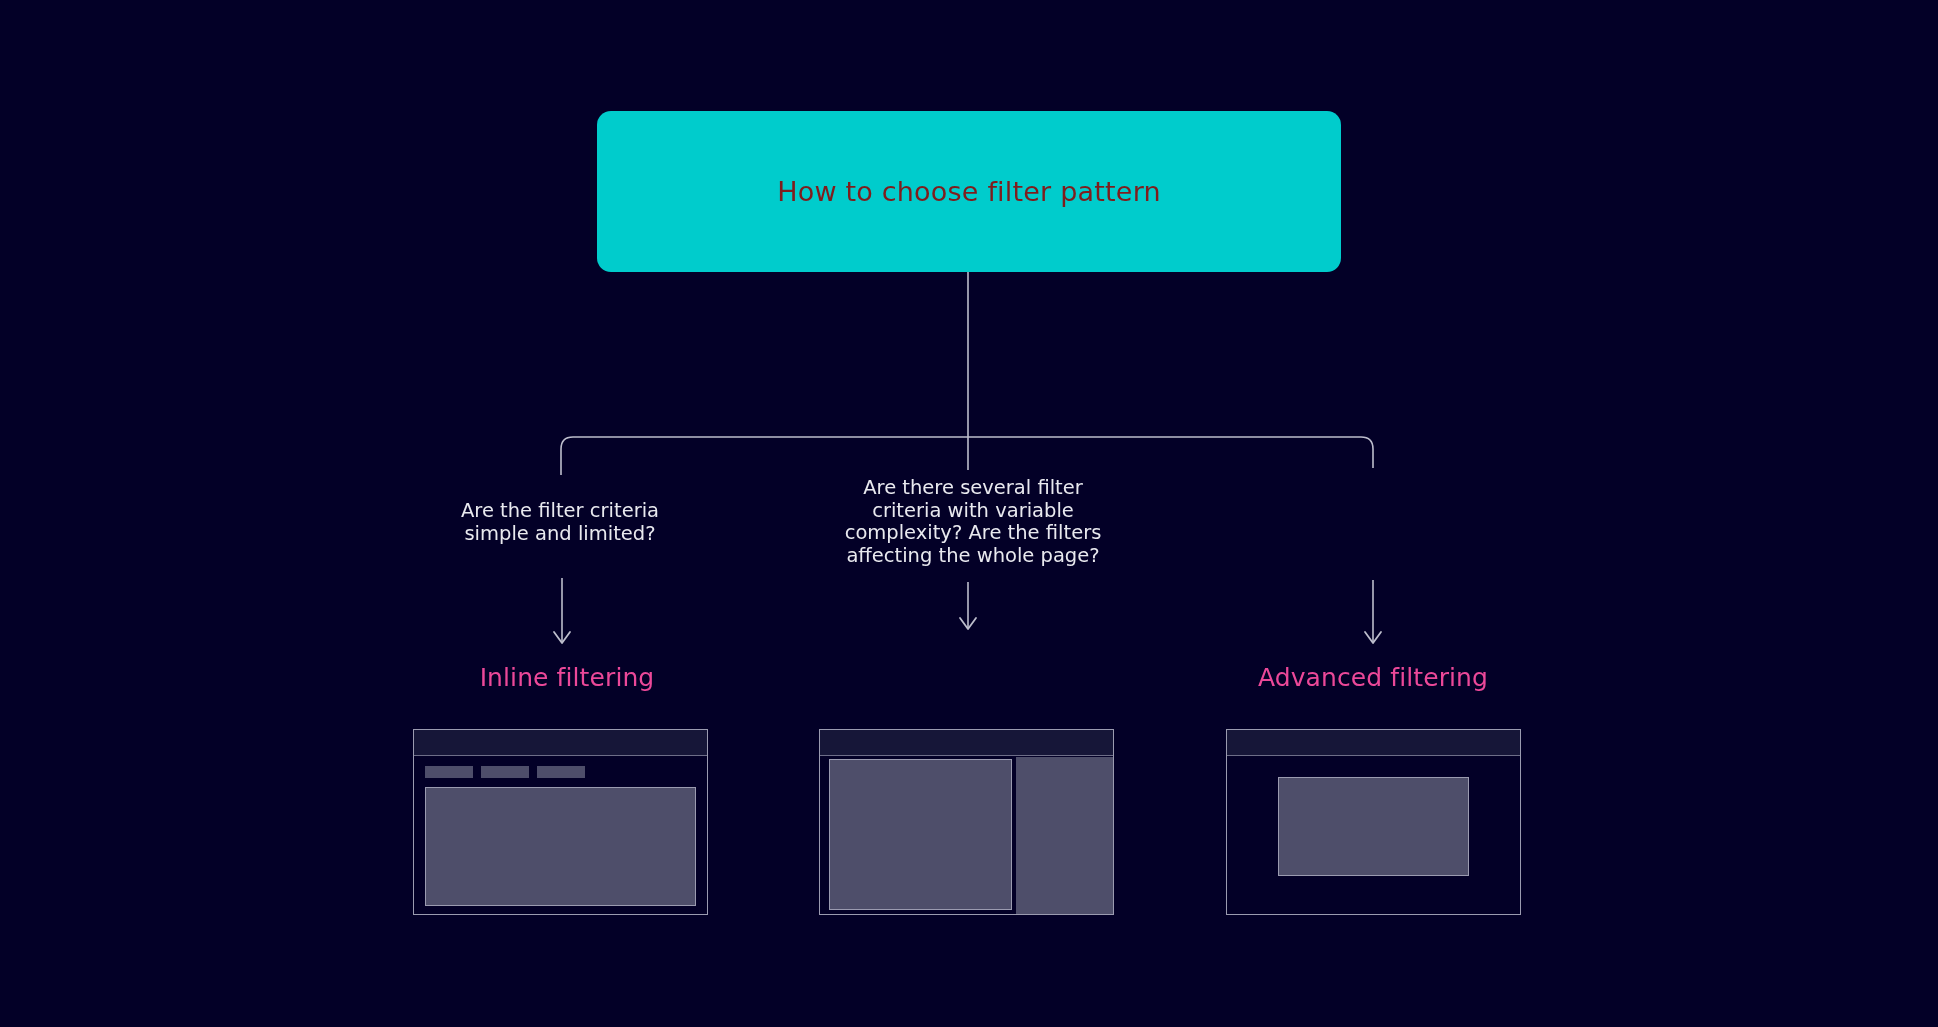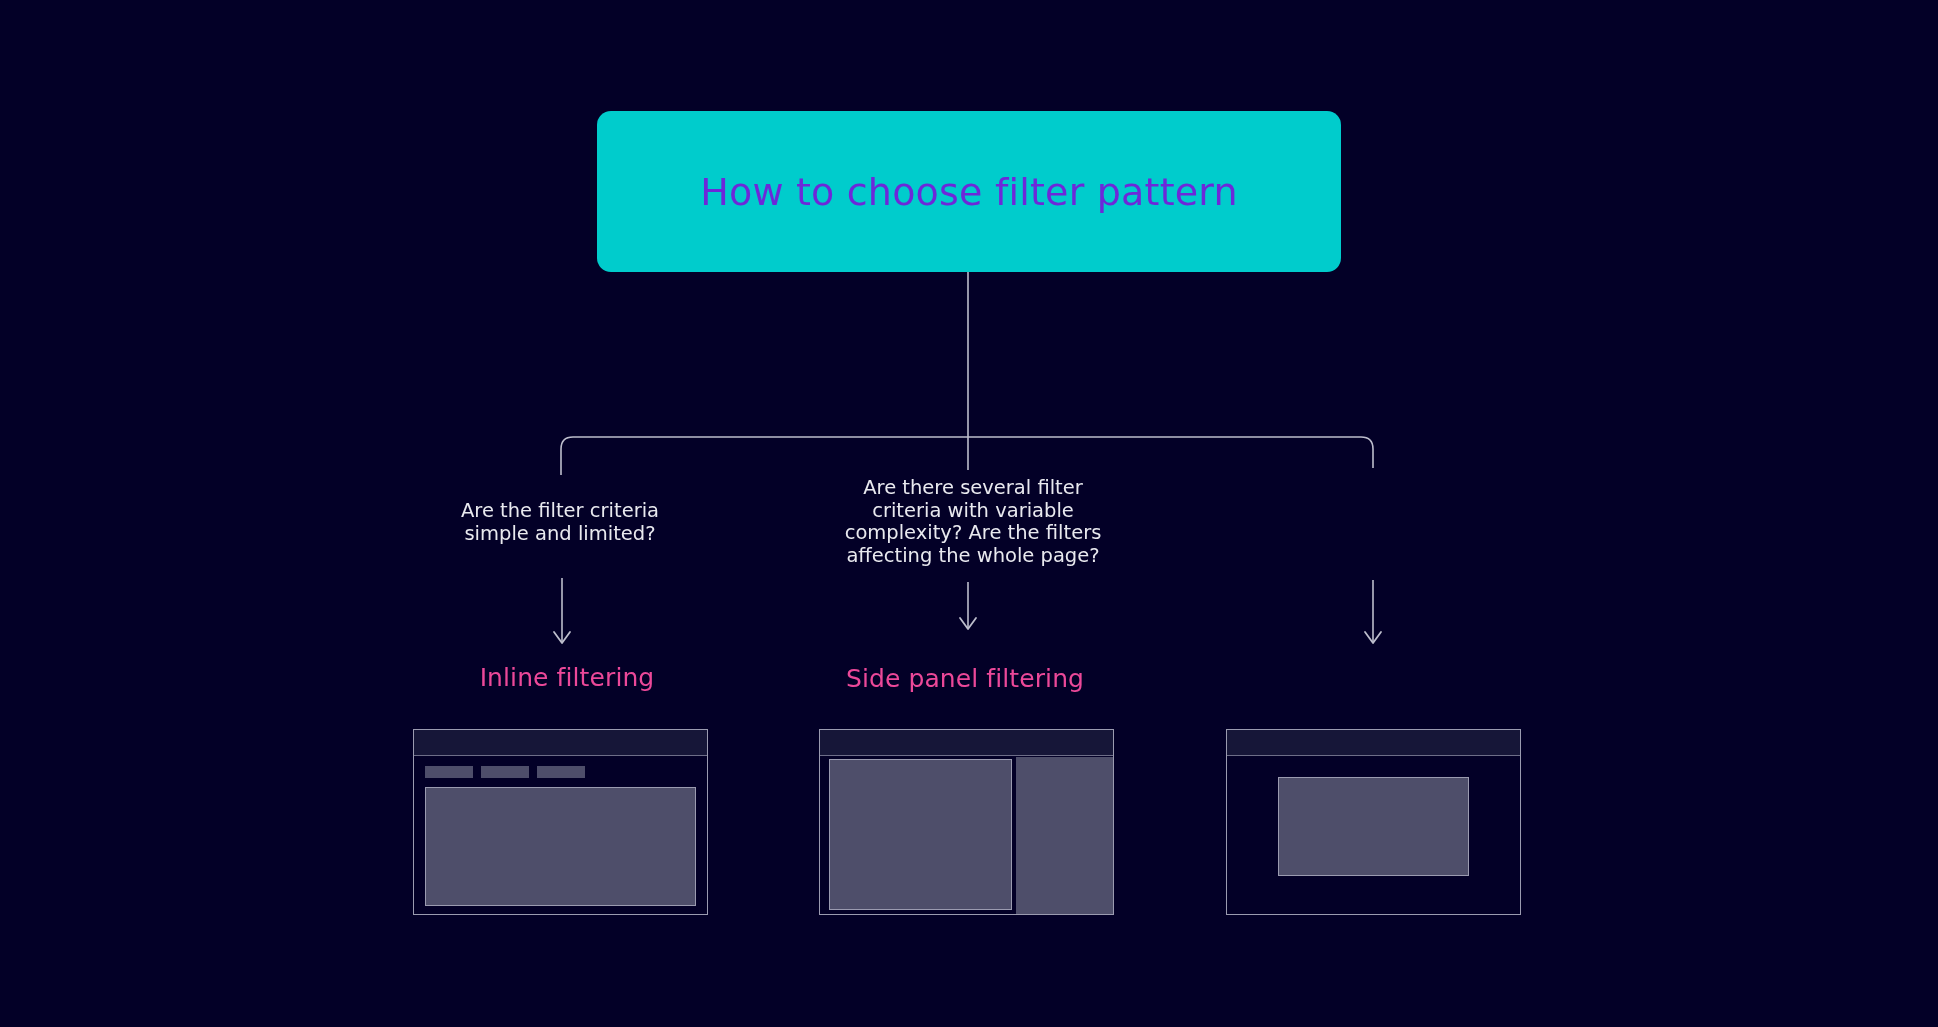--- a/index.html
+++ b/index.html
@@ -38,22 +38,22 @@
     top: 111px;
     width: 744px;
     height: 161px;
     background: #00CCCC;
     border-radius: 14px;
     display: flex;
     align-items: center;
     justify-content: center;
   }
   .root-node .root-label {
-    color: #6d28d9;
-    font-size: 38px;
+    color: #7f1d1d;
+    font-size: 27px;
     font-weight: 400;
     letter-spacing: 0.2px;
     text-align: left;
   }
 
   
   .question {
     position: absolute;
     text-align: center;
     color: #E9E9EF;
@@ -173,21 +173,21 @@
   </div>
 
   <div class="question q-1">Are there several filter
 criteria with variable
 complexity? Are the filters
 affecting the whole page?</div>
   <div class="question q-0">Are the filter criteria
 simple and limited?</div>
 
   <div class="outcome o-0">Inline filtering</div>
-  <div class="outcome o-1">Side panel filtering</div>
+  <div class="outcome o-2">Advanced filtering</div>
 
   <div class="wireframe wf-0">
     <div class="wf-header"></div>
     <div class="wf-chips">
       <div class="wf-chip"></div>
       <div class="wf-chip"></div>
       <div class="wf-chip"></div>
     </div>
     <div class="wf-body"></div>
   </div>

